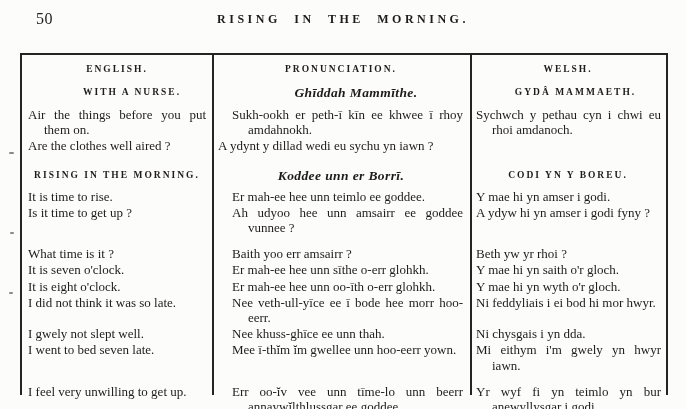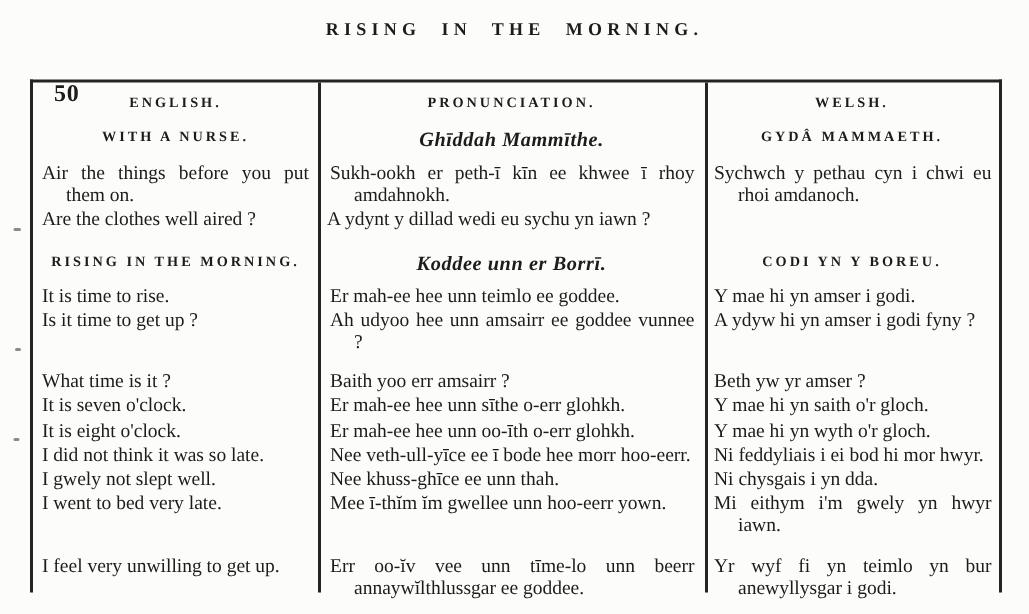--- a/index.html
+++ b/index.html
@@ -6,21 +6,21 @@
   body{
     width:686px;height:409px;position:relative;overflow:hidden;
     background:#fcfcfb;
     font-family:"Liberation Serif","DejaVu Serif",serif;
     color:#1e1c1a;
   }
   
   .running-head{position:absolute;top:7px;left:0;width:686px;height:30px;}
   .page-number{
     position:absolute;left:36px;top:3px;
-    font-size:16px;font-weight:bold;letter-spacing:.5px;margin-top:44px;
+    font-size:16px;font-weight:normal;letter-spacing:.5px;
   }
   .running-title{
     position:absolute;left:120px;right:120px;top:5px;text-align:center;
     font-size:12px;font-weight:bold;letter-spacing:3.5px;word-spacing:7px;
   }
   
   .phrase-table{
     position:absolute;left:20px;top:53px;width:648px;bottom:14px;
     border-top:2.5px solid #262421;
     border-left:2px solid #262421;
@@ -36,29 +36,29 @@
   .cell{
     box-sizing:border-box;
     font-size:13px;line-height:15.2px;
     padding:0 5px 1px 5px;
   }
   .row.phrase .cell{
     text-align:justify;
     padding-left:22px;text-indent:-16px; 
   }
   .row.phrase .cell.english{padding-right:6px;}
-  .row.phrase .cell.pronunciation{padding-left:24px;padding-right:7px;}
+  .row.phrase .cell.pronunciation{padding-left:36px;padding-right:7px;}
   .row.phrase .cell.welsh{padding-left:22px;padding-right:5px;}
   
   .row.colhead .cell,.row.subhead .cell,.row.section .cell{
     text-align:center;font-weight:bold;
     font-size:9.5px;letter-spacing:2px;line-height:12px;
   }
   .row.colhead{margin-top:8px;}
-  .row.subhead{margin-top:10px;margin-bottom:7px;}
+  .row.subhead{margin-top:10px;margin-bottom:7px;margin-left:15px;}
   .row.section{margin-top:14px;margin-bottom:6px;}
   
   .row.subhead .cell.pronunciation,
   .row.section .cell.pronunciation{
     font-style:italic;font-size:13.5px;letter-spacing:.4px;line-height:13px;
     font-weight:bold;
   }
   .row.gap{margin-top:10px;}
   
   .speck{position:absolute;background:#8a8a86;border-radius:1px;}
@@ -108,21 +108,21 @@
         <div class="cell welsh">Y mae hi yn amser i godi.</div>
       </div>
       <div class="row phrase">
         <div class="cell english">Is it time to get up ?</div>
         <div class="cell pronunciation">Ah udyoo hee unn amsairr ee goddee vunnee ?</div>
         <div class="cell welsh">A ydyw hi yn amser i godi fyny ?</div>
       </div>
       <div class="row phrase gap">
         <div class="cell english">What time is it ?</div>
         <div class="cell pronunciation">Baith yoo err amsairr ?</div>
-        <div class="cell welsh">Beth yw yr amser ?</div>
+        <div class="cell welsh">Beth yw yr rhoi ?</div>
       </div>
       <div class="row phrase">
         <div class="cell english">It is seven o'clock.</div>
         <div class="cell pronunciation">Er mah-ee hee unn sīthe o-err glohkh.</div>
         <div class="cell welsh">Y mae hi yn saith o'r gloch.</div>
       </div>
       <div class="row phrase">
         <div class="cell english">It is eight o'clock.</div>
         <div class="cell pronunciation">Er mah-ee hee unn oo-īth o-err glohkh.</div>
         <div class="cell welsh">Y mae hi yn wyth o'r gloch.</div>
@@ -131,21 +131,21 @@
         <div class="cell english">I did not think it was so late.</div>
         <div class="cell pronunciation">Nee veth-ull-yīce ee ī bode hee morr hoo-eerr.</div>
         <div class="cell welsh">Ni feddyliais i ei bod hi mor hwyr.</div>
       </div>
       <div class="row phrase">
         <div class="cell english">I gwely not slept well.</div>
         <div class="cell pronunciation">Nee khuss-ghīce ee unn thah.</div>
         <div class="cell welsh">Ni chysgais i yn dda.</div>
       </div>
       <div class="row phrase">
-        <div class="cell english">I went to bed very late.</div>
+        <div class="cell english">I went to bed seven late.</div>
         <div class="cell pronunciation">Mee ī-thĭm ĭm gwellee unn hoo-eerr yown.</div>
         <div class="cell welsh">Mi eithym i'm gwely yn hwyr iawn.</div>
       </div>
       <div class="row phrase gap">
         <div class="cell english">I feel very unwilling to get up.</div>
         <div class="cell pronunciation">Err oo-ĭv vee unn tīme-lo unn beerr annaywĭlthlussgar ee goddee.</div>
         <div class="cell welsh">Yr wyf fi yn teimlo yn bur anewyllysgar i godi.</div>
       </div>
     </div>
 </div>

